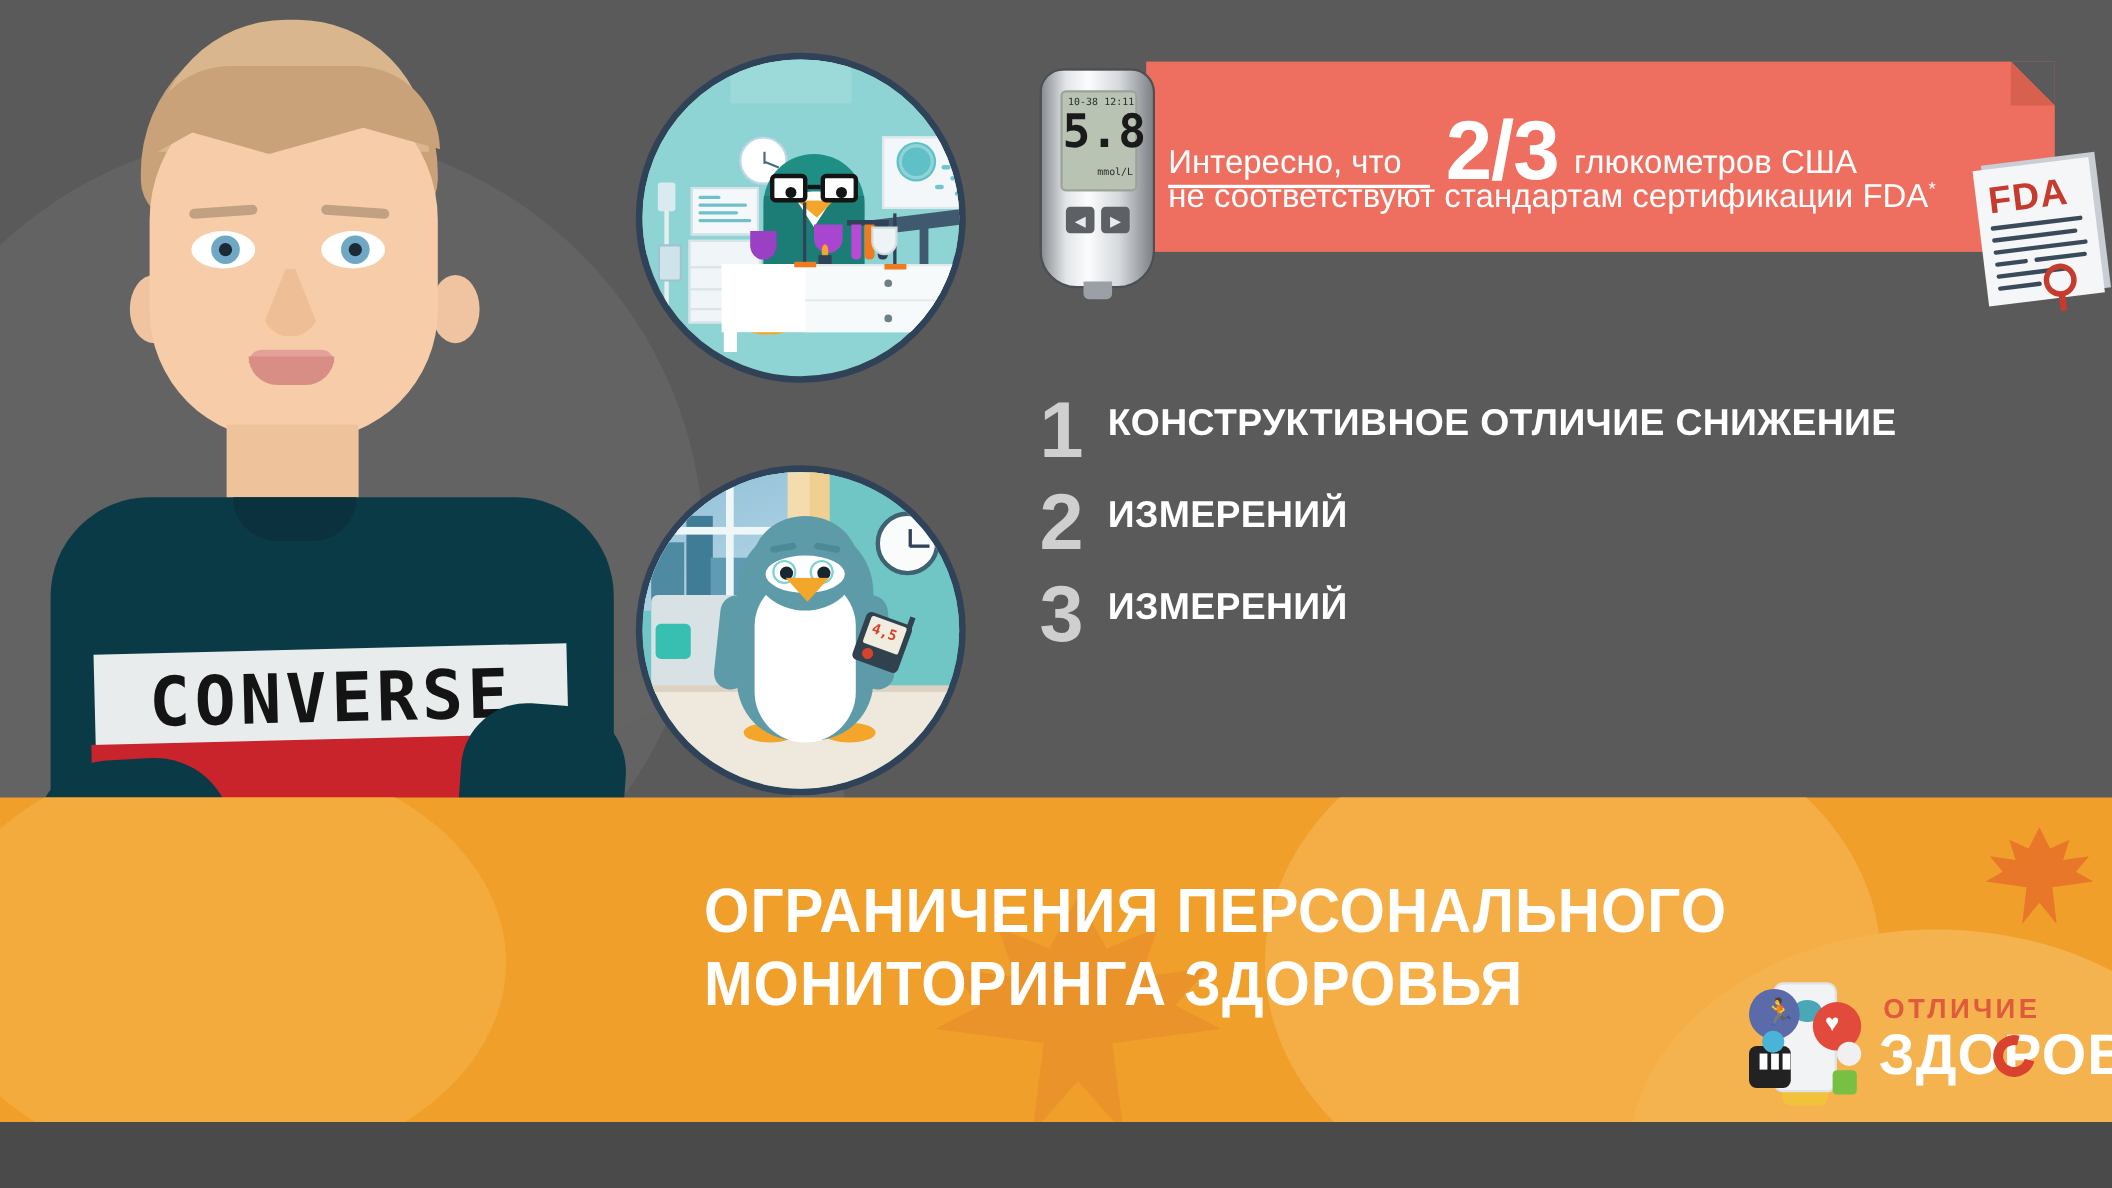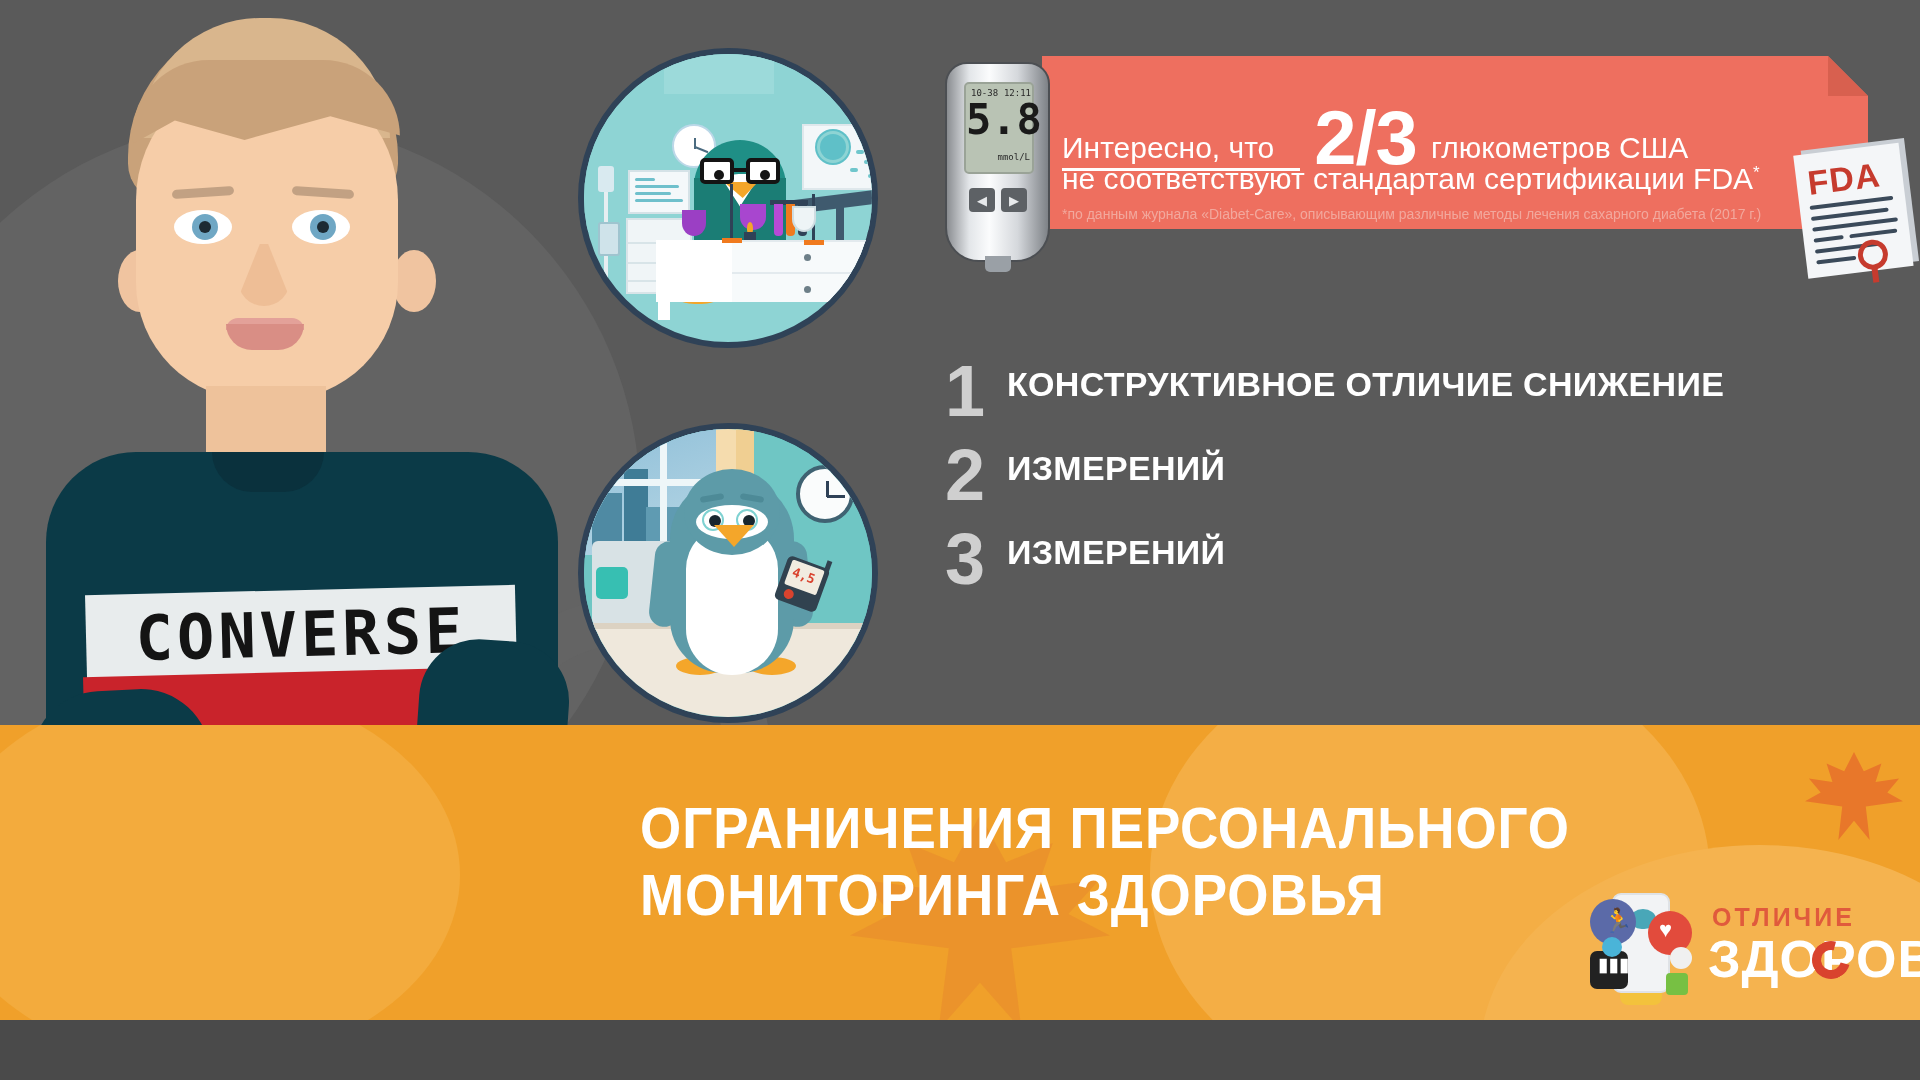--- a/index.html
+++ b/index.html
@@ -411,21 +411,20 @@
   <div id="red-banner">
     <div class="fold"></div>
     <div class="fold2"></div>
 
     <div id="rb-line1">
       <span id="rb-lead">Интересно, что</span><span id="rb-frac">2/3</span><span id="rb-tail">глюкометров США</span>
     </div>
 
     <div id="rb-line2"><span>не соответствуют стандартам сертификации FDA</span><sup>*</sup></div>
 
-    <div id="rb-note">*по данным журнала «Diabet-Care», описывающим различные методы лечения сахарного диабета (2017 г.)</div>
   </div>
 
   <div id="fda-doc">
     <div class="sheet-back"></div>
     <div class="sheet">
       <div class="fda-text">FDA</div>
       <i class="ln" style="left:10px;top:52px;width:84px;"></i>
       <i class="ln" style="left:10px;top:63px;width:78px;"></i>
       <i class="ln" style="left:10px;top:74px;width:86px;"></i>
       <i class="ln" style="left:10px;top:85px;width:30px;"></i>

